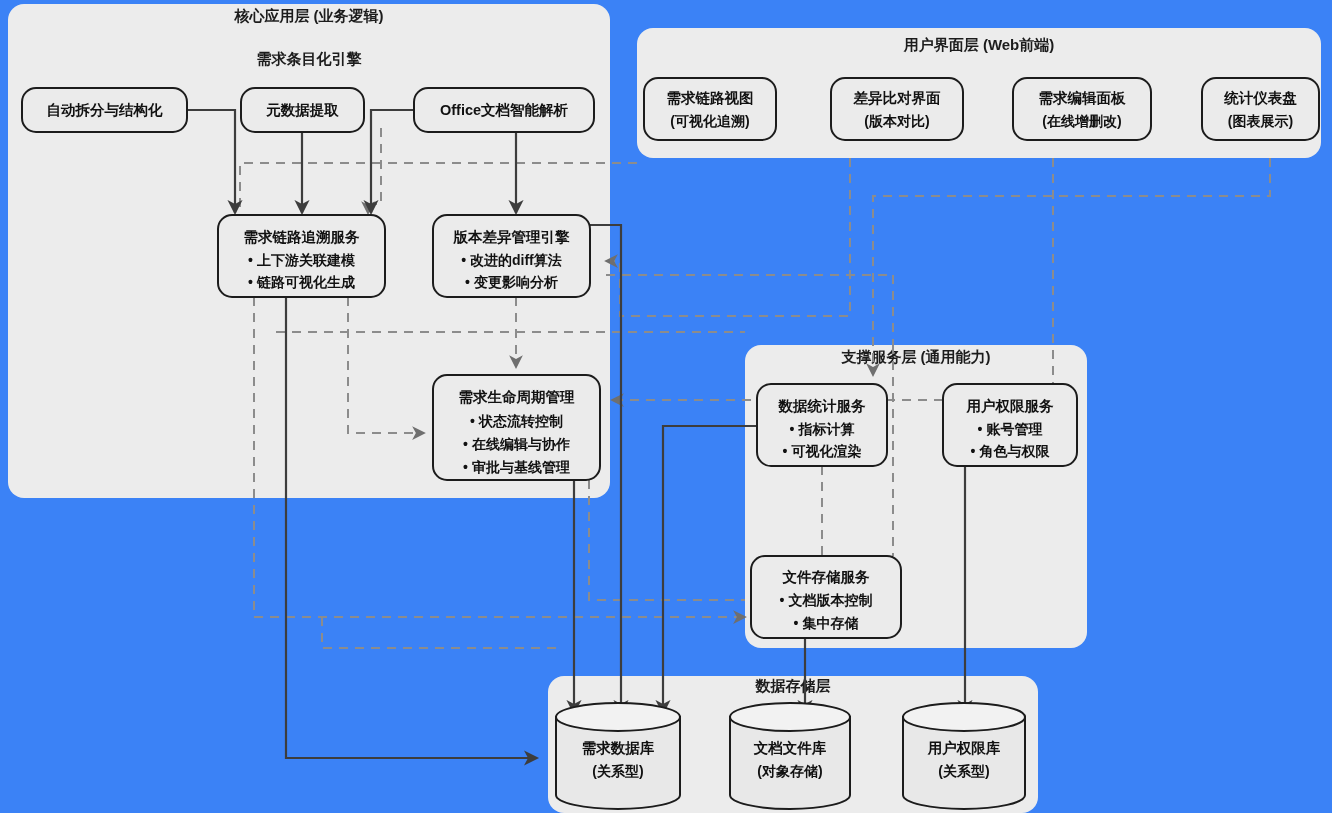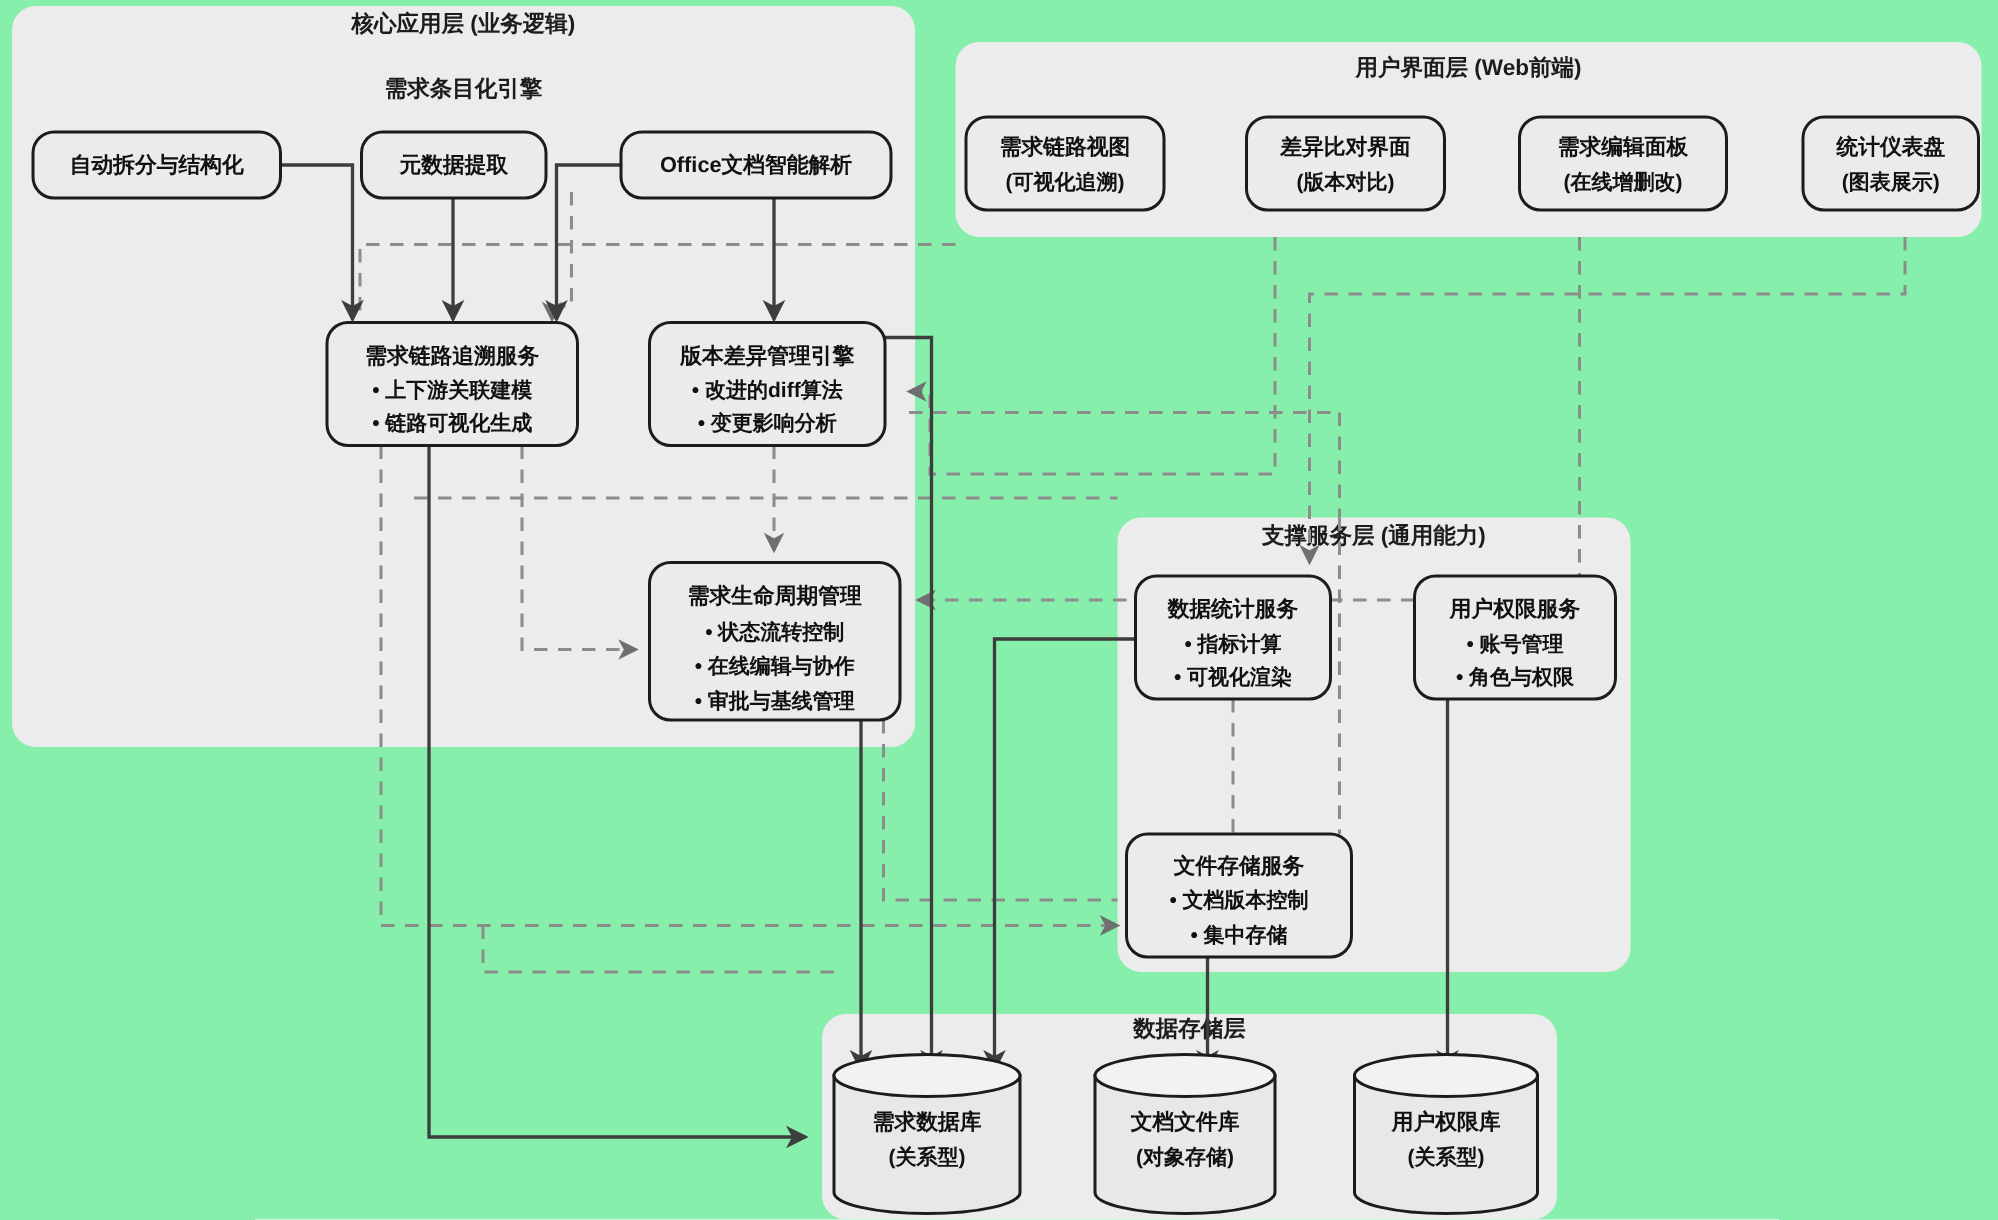--- a/index.html
+++ b/index.html
@@ -4,21 +4,21 @@
 <style>
   html, body {
     margin: 0;
     padding: 0;
     background: #ffffff;
   }
   #stage {
     position: relative;
     width: 1332px;
     height: 813px;
-    background: #86efac;
+    background: #3b82f6;
     overflow: hidden;
     font-family: "Liberation Sans", "DejaVu Sans", sans-serif;
   }
   svg.diagram {
     display: block;
     width: 1332px;
     height: 813px;
   }
   .layer-bg {
     fill: #ececec;

